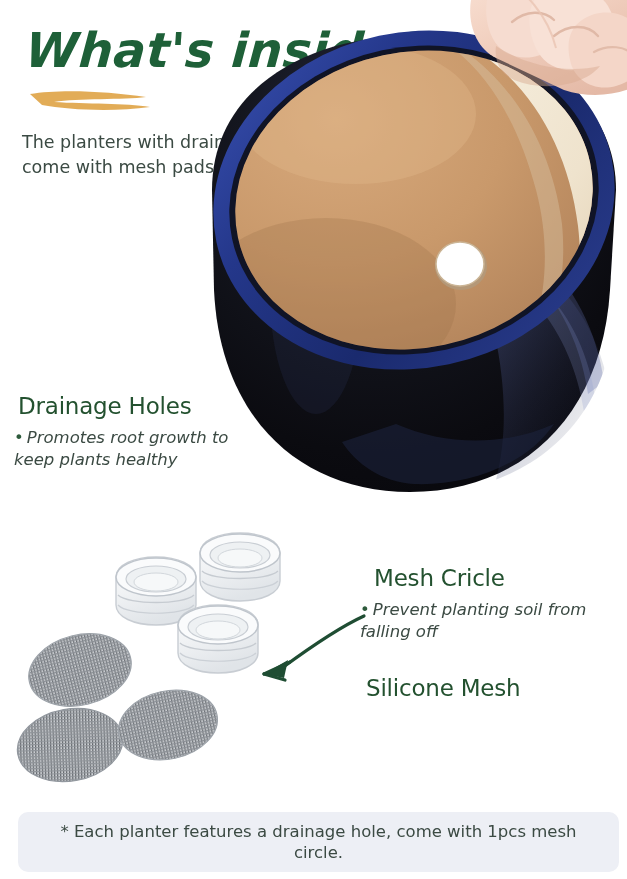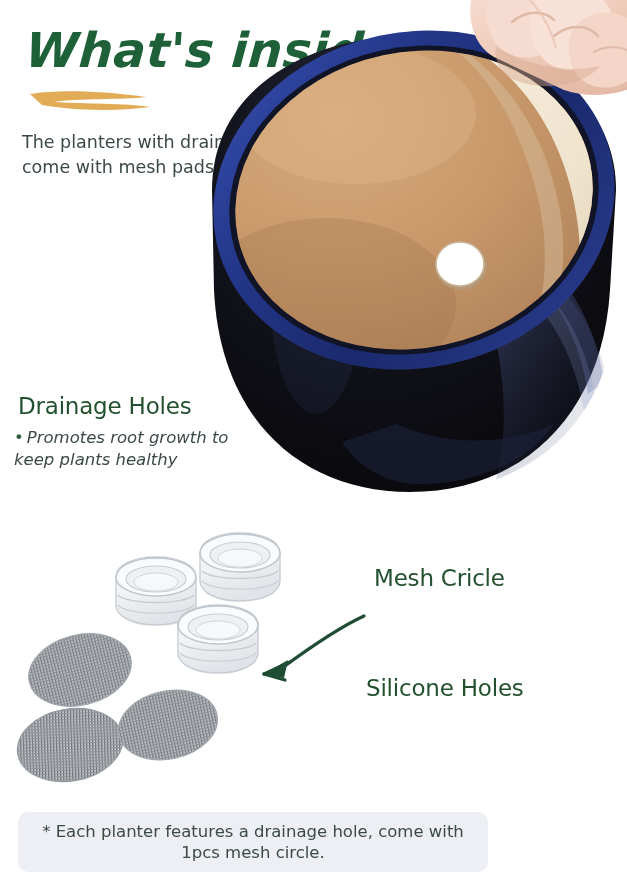--- a/index.html
+++ b/index.html
@@ -114,21 +114,21 @@
     top: 598px;
     width: 135px;
     height: 95px;
   }
 
   
   .note {
     position: absolute;
     left: 18px;
     top: 812px;
-    width: 470px;
+    width: 601px;
     height: 60px;
     background: #EDEFF5;
     border-radius: 10px;
     display: flex;
     align-items: center;
     justify-content: center;
   }
   .note-text {
     font-family: "DejaVu Sans", sans-serif;
     font-size: 16.5px;
@@ -254,22 +254,25 @@
                C 304 80, 298 66, 300 52 Z" fill="#D8A98F" opacity="0.45"></path>
     </g>
   </svg>
 
   <div class="sec-head" id="head-drainage">Drainage Holes</div>
   <div class="sec-body" id="body-drainage">
     <span class="bullet">•</span><span class="btext">Promotes root growth to keep plants healthy</span>
   </div>
 
   <div class="sec-head" id="head-mesh">Mesh Cricle</div>
-
-  <div class="sec-head" id="head-plug">Silicone Holes</div>
+  <div class="sec-body" id="body-mesh">
+    <span class="bullet">•</span><span class="btext">Prevent planting soil from falling off</span>
+  </div>
+
+  <div class="sec-head" id="head-plug">Silicone Mesh</div>
 
   <svg class="parts" viewBox="0 0 300 285">
     <defs>
       <pattern id="meshPat" width="3" height="3" patternUnits="userSpaceOnUse">
         <rect width="3" height="3" fill="#C9CCD0"></rect>
         <rect width="1.3" height="3" fill="#5E6368"></rect>
         <rect width="3" height="1.3" fill="#7E838A"></rect>
       </pattern>
       <pattern id="meshPat2" width="3" height="3" patternUnits="userSpaceOnUse" patternTransform="rotate(8)">
         <rect width="3" height="3" fill="#CED1D5"></rect>

